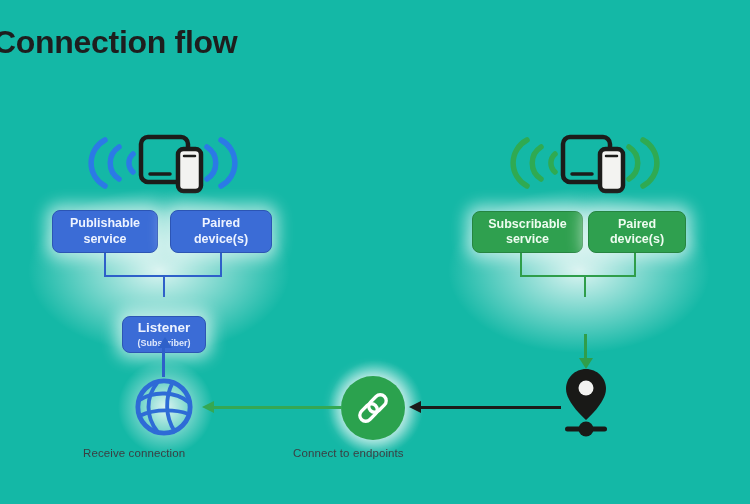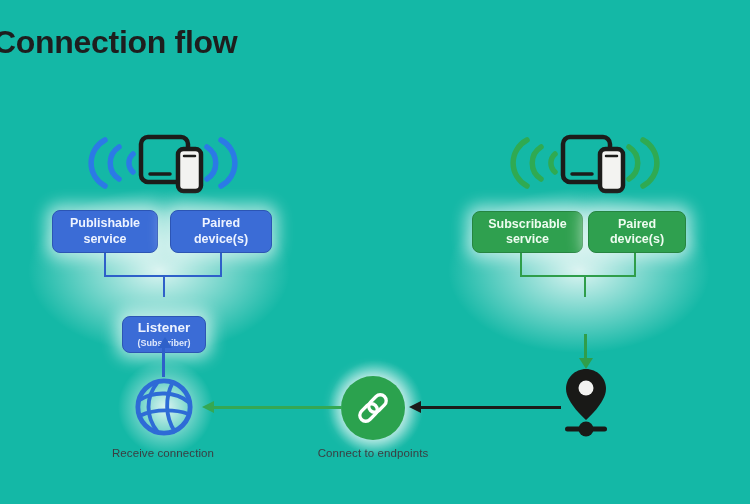--- a/index.html
+++ b/index.html
@@ -45,21 +45,21 @@
   .head.left-black{border-top:6px solid transparent; border-bottom:6px solid transparent; border-right:12px solid #1b1b19;}
   .globe{position:absolute; left:133px; top:376px; width:62px; height:62px;}
   .link-circle{
     position:absolute; left:341px; top:376px; width:64px; height:64px;
     background:#2ba24e; border-radius:50%;
     display:flex; align-items:center; justify-content:center;
     box-shadow:0 0 14px 5px rgba(255,255,255,.65);
   }
   .pin{position:absolute; left:560px; top:367px; width:52px; height:74px;}
   .step-label{
-    position:absolute; top:447px; width:160px; text-align:center;
+    position:absolute; top:447px; width:160px; text-align:left;
     font-size:11.5px; color:#3b3e42; letter-spacing:.1px;
   }
 </style>
 </head>
 <body>
 
 <div class="stage">
 
   <div class="glow" style="left:28px;top:188px;width:262px;height:165px;"></div>
   <div class="glow" style="left:448px;top:188px;width:262px;height:165px;"></div>

